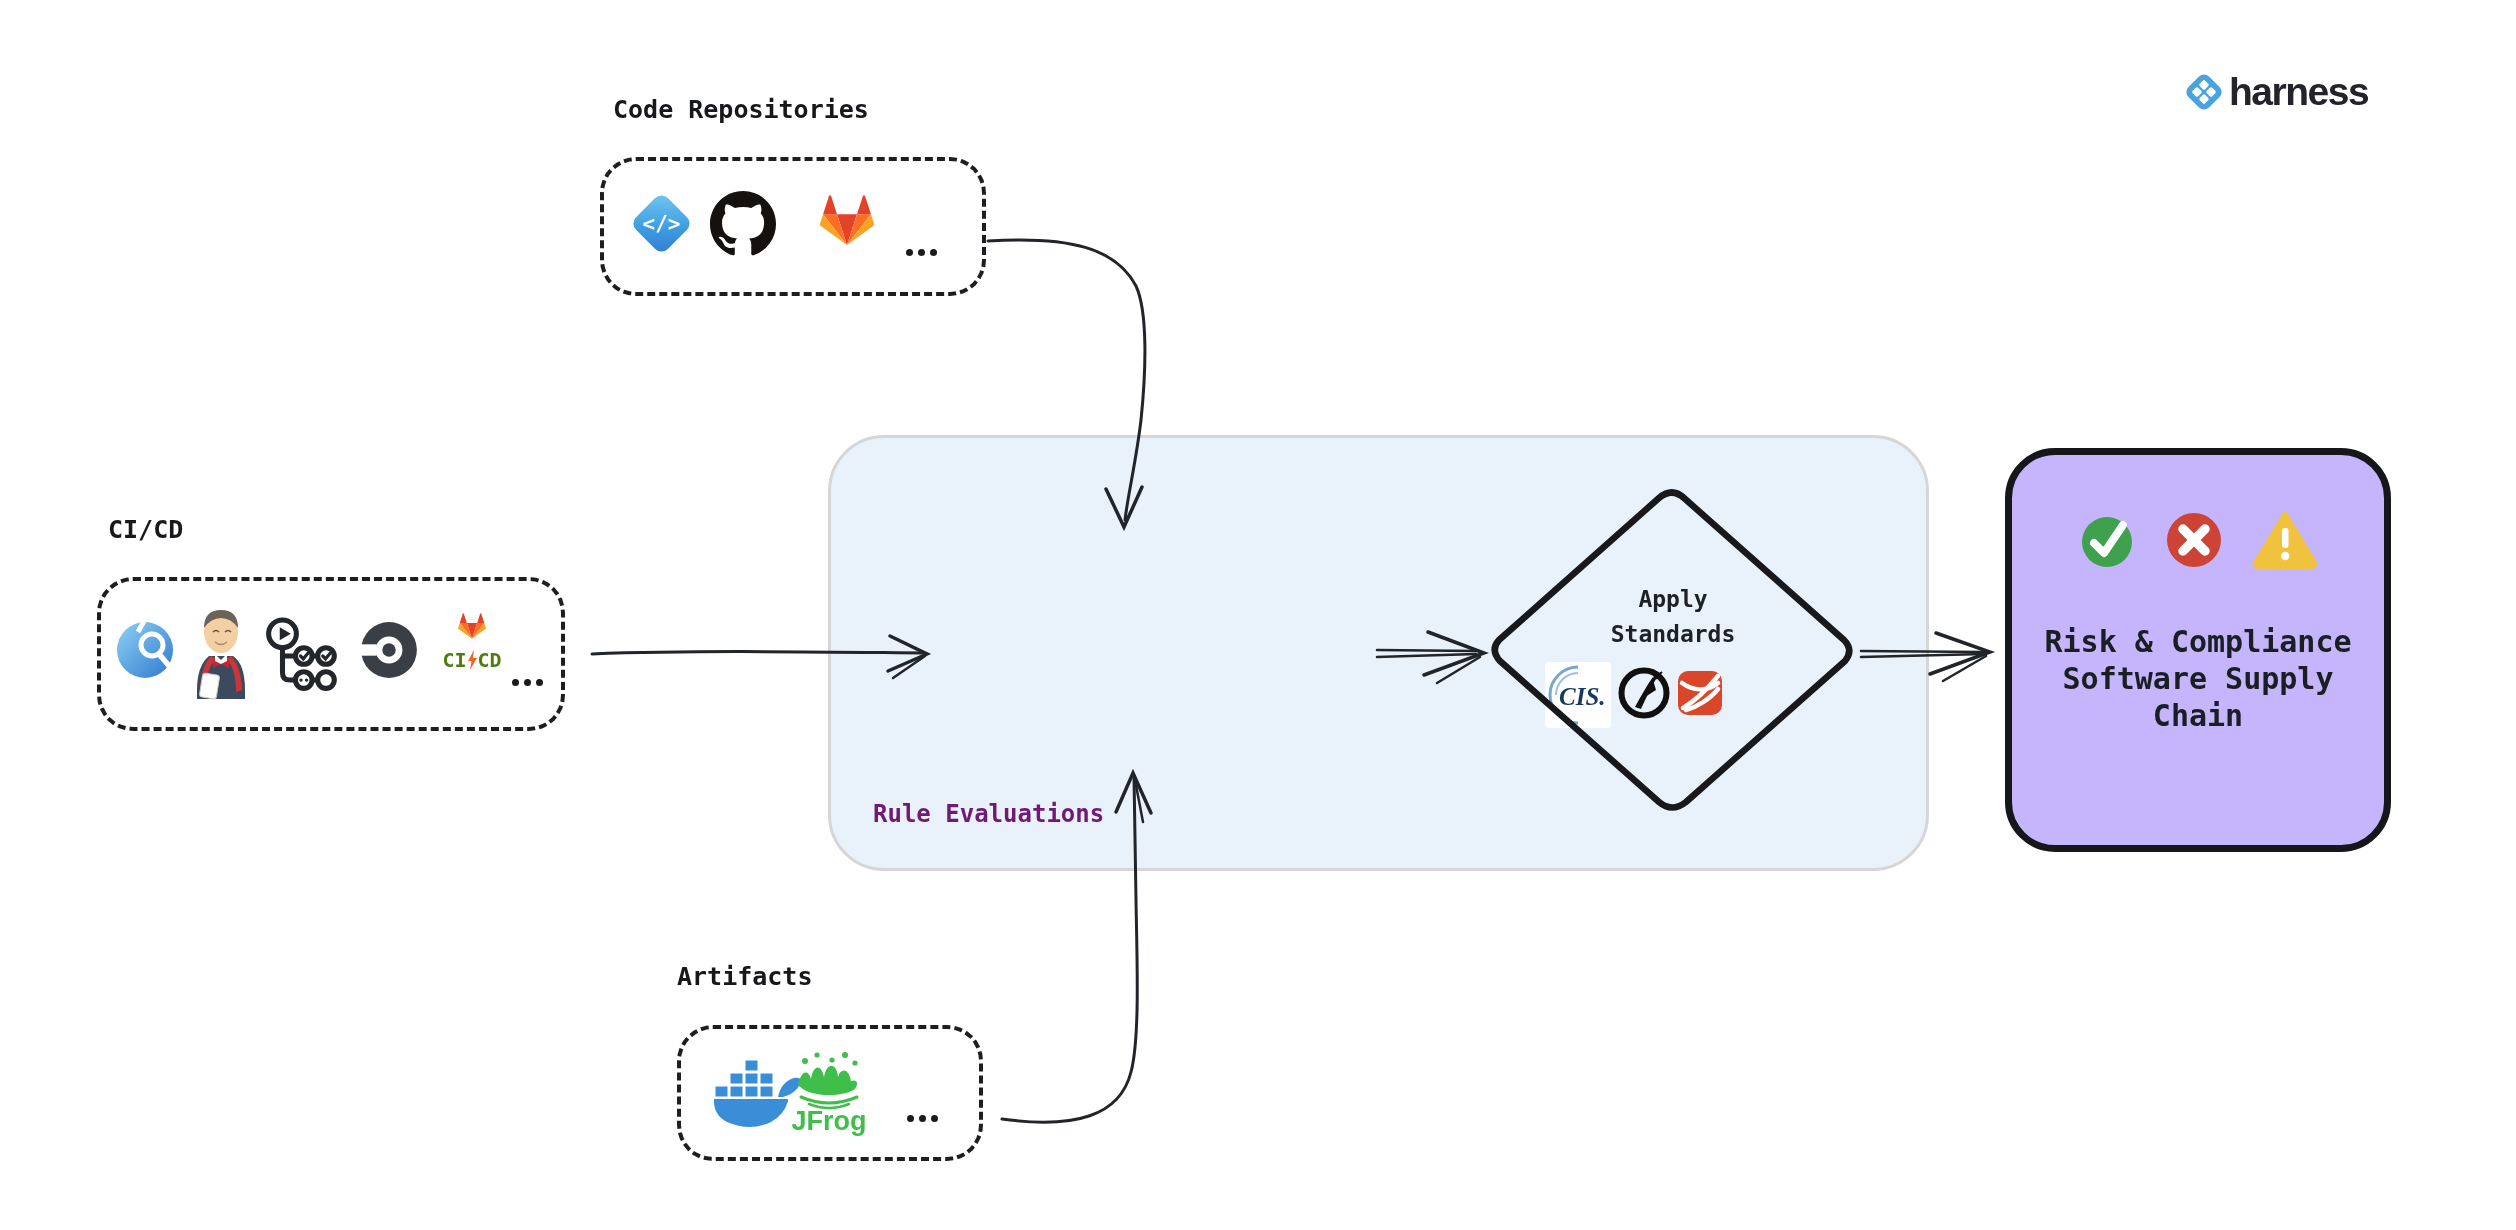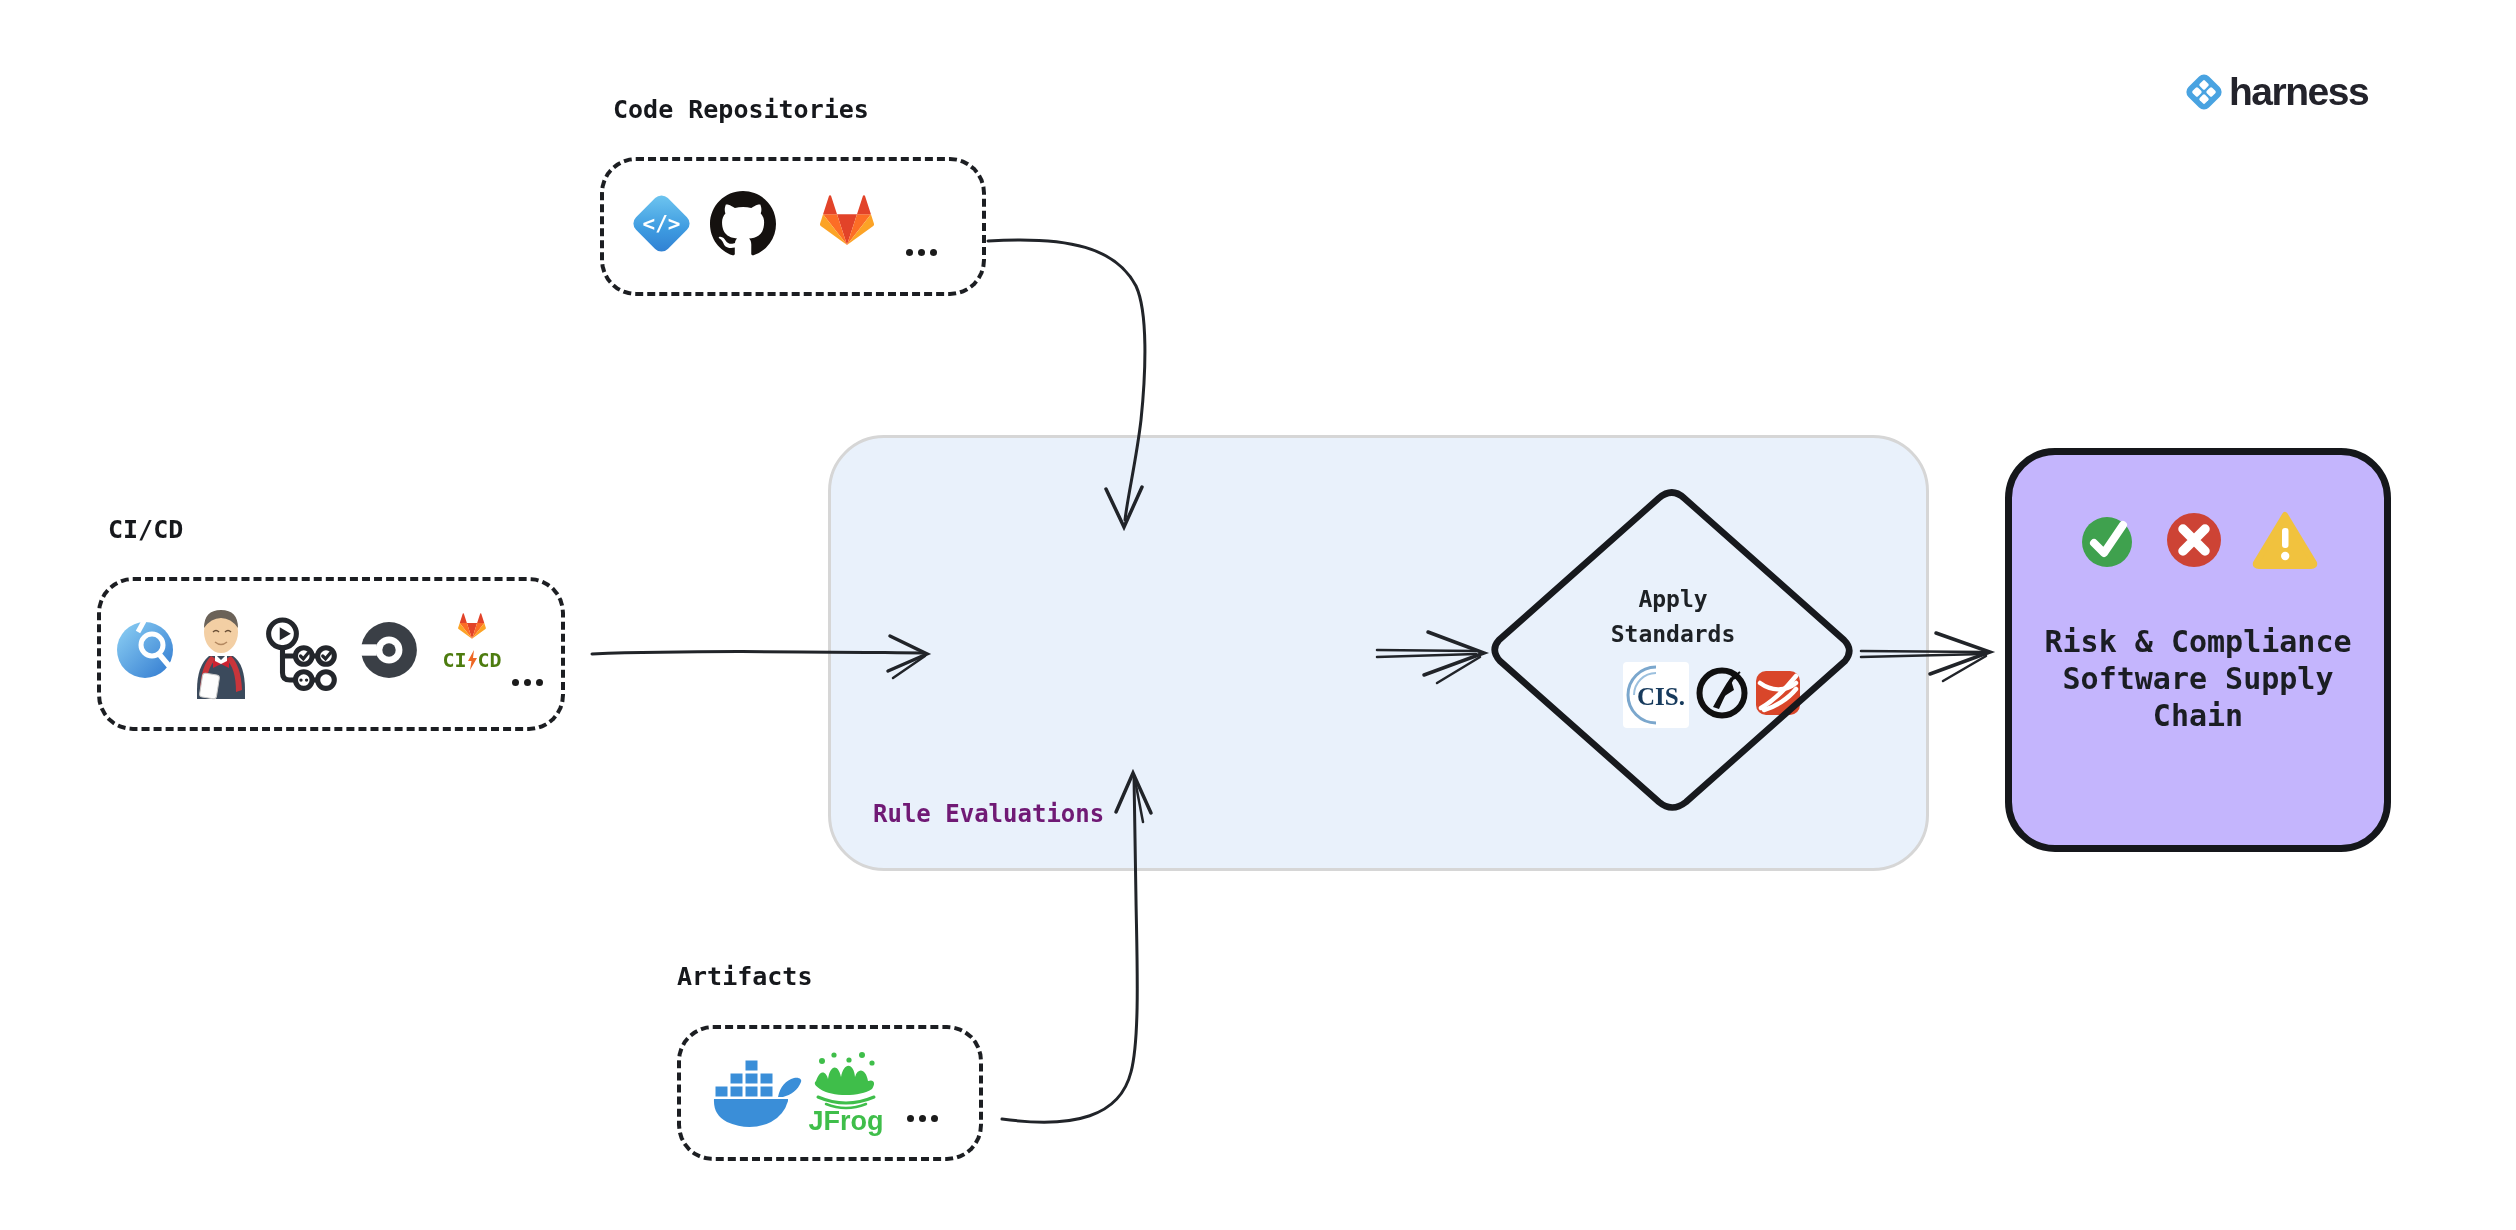--- a/index.html
+++ b/index.html
@@ -30,21 +30,21 @@
          border:3px solid #d6d6d6;border-radius:56px;}
   .panel-label{position:absolute;left:42px;top:362px;font-size:24px;font-weight:bold;color:#701a75;}
 
   .entities-box{position:absolute;left:955px;top:547px;width:358px;height:193px;
     border:6px solid #17191d;border-radius:40px;display:flex;flex-direction:column;
     align-items:center;justify-content:center;font-size:28px;font-weight:bold;line-height:40px;}
 
   .diamond-text{position:absolute;left:1543px;top:582px;width:260px;text-align:center;
     font-size:23px;font-weight:bold;line-height:35px;}
   .diamond-icons{position:absolute;left:1545px;top:660px;width:256px;height:70px;
-    display:flex;align-items:center;justify-content:flex-end;gap:6px;}
+    display:flex;align-items:center;justify-content:flex-start;gap:6px;font-style:italic;}
   .cis-box{width:66px;height:66px;background:#fff;border-radius:4px;position:relative;}
 
   .gl-cicd{width:74px;display:flex;flex-direction:column;align-items:center;}
   .gl-cicd-text{margin-top:2px;font-size:20px;font-weight:bold;color:#4d7c0f;display:flex;align-items:center;}
 
   
   .outcome-box{position:absolute;left:2005px;top:448px;width:372px;height:390px;background:#c4b5fd;
     border:7px solid #15171b;border-radius:50px;}
   .status-row{position:absolute;left:0;right:0;top:55px;display:flex;justify-content:center;
     align-items:center;gap:28px;}
@@ -199,21 +199,21 @@
             <rect x="48" y="29" width="13" height="11"></rect>
           <rect x="18" y="16" width="13" height="11"></rect>
             <rect x="33" y="16" width="13" height="11"></rect>
           <rect x="48" y="16" width="13" height="11"></rect>
             <rect x="33" y="3" width="13" height="11"></rect>
         </g>
         <path d="M2 42 Q1 58 15 65 Q38 75 59 65 Q72 58 76 44 L76 42 Z"></path>
         <path d="M66 40 C68 30 74 23 82 21 C88 20 90 23 89 25 C86 33 79 38 71 40 Z"></path>
       </svg>
     </div>
-    <div class="abs" style="left:123px;top:22px;">
+    <div class="abs" style="left:106px;top:22px;">
       <svg width="84" height="86" viewBox="0 0 84 86">
         <g fill="#3fbe4a">
           <circle cx="18" cy="10" r="3"></circle>
             <circle cx="30" cy="4" r="2.6"></circle>
             <circle cx="45" cy="9" r="2.6"></circle>
           <circle cx="58" cy="4" r="3"></circle>
             <circle cx="68" cy="12" r="2.6"></circle>
           <path d="M12 30 C16 18 22 20 24 28 C26 14 34 12 37 26 C40 10 50 12 51 26 C54 16 62 18 64 30 C70 28 72 32 68 38 C56 46 28 46 16 38 C10 34 10 32 12 30 Z"></path>
         </g>
         <path d="M14 46 Q42 58 70 46" stroke="#3fbe4a" stroke-width="3" fill="none" stroke-linecap="round"></path>

